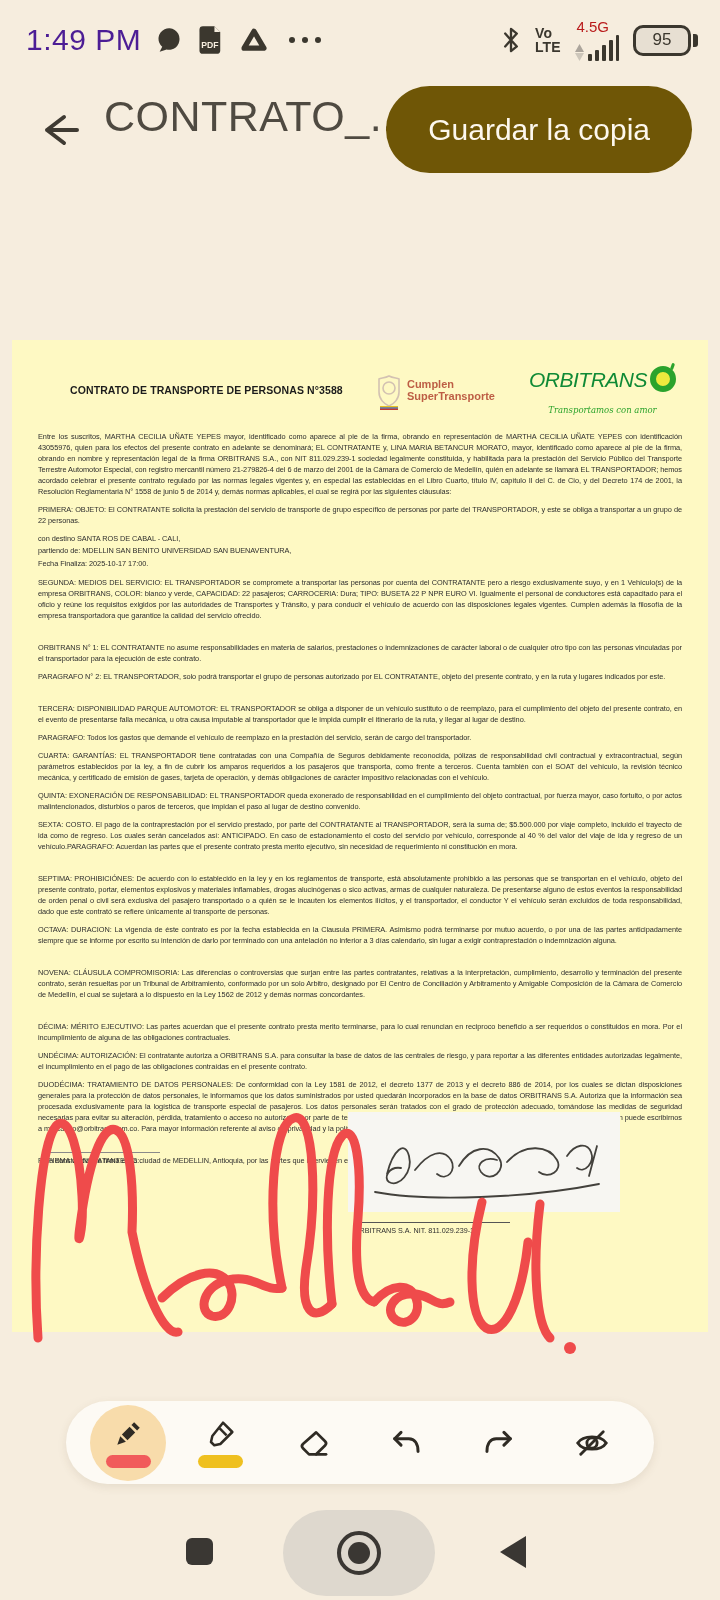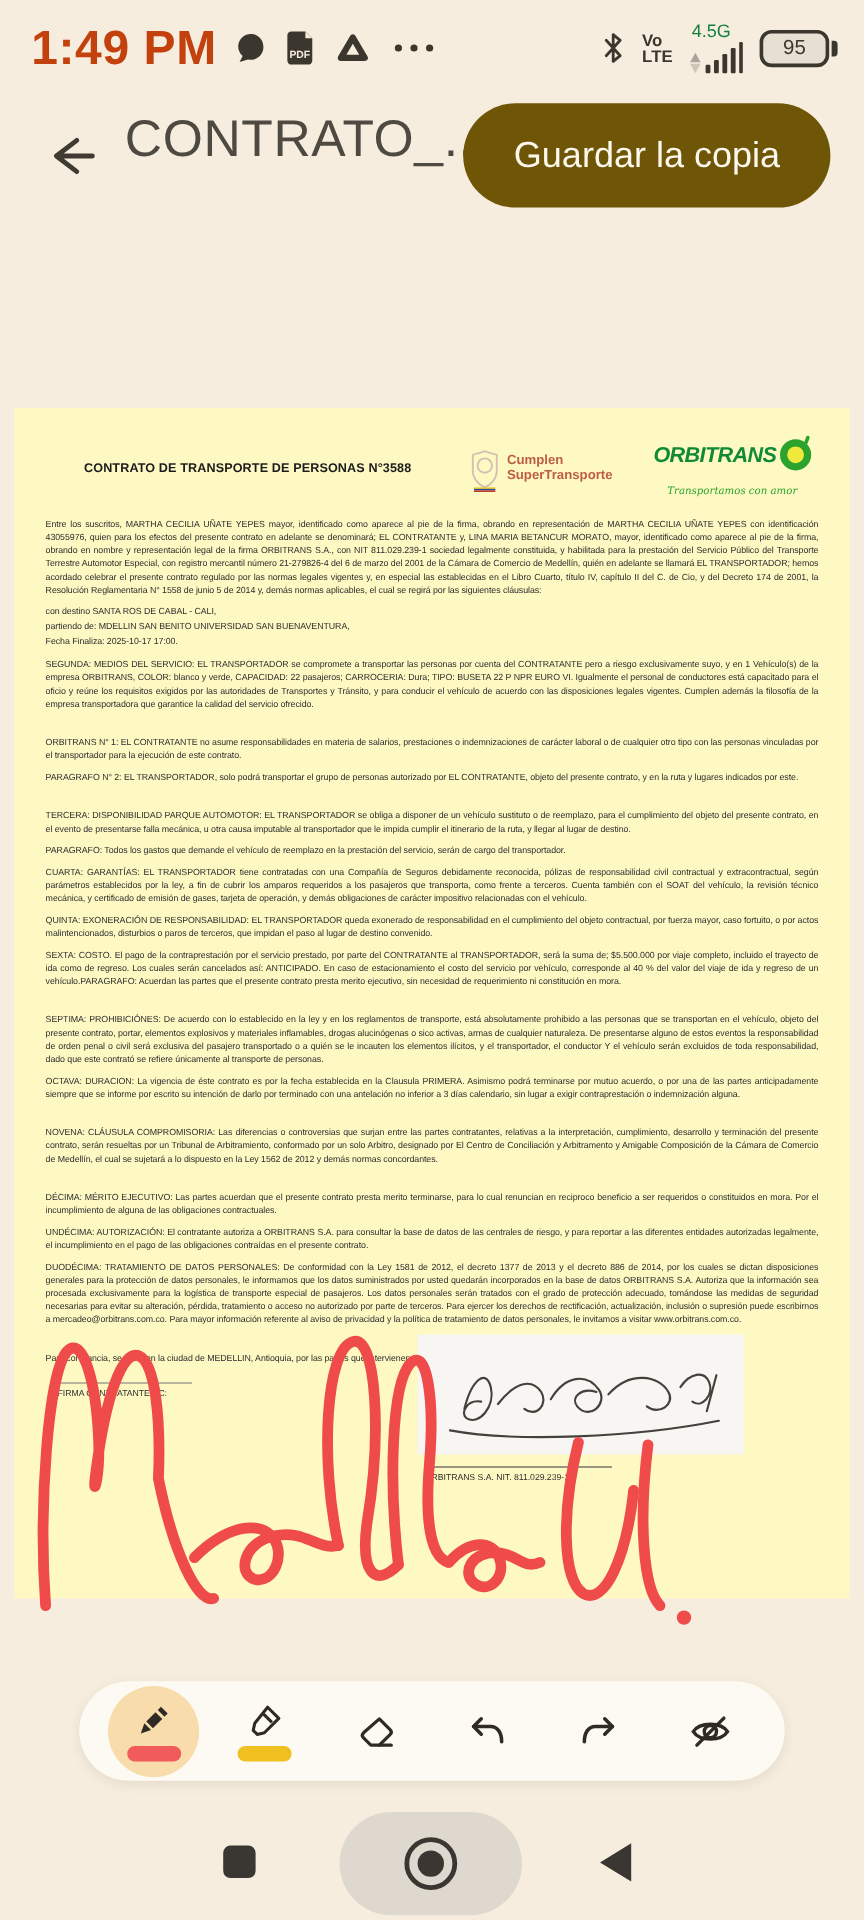--- a/index.html
+++ b/index.html
@@ -3,28 +3,28 @@
 <meta charset="utf-8">
 <style>
   * { margin:0; padding:0; box-sizing:border-box; }
   html,body { width:720px; height:1600px; background:#f6edde; overflow:hidden;
               font-family:"Liberation Sans", sans-serif; color:#3f3b33; position:relative; }
 
   
   .statusbar { position:absolute; top:16px; left:26px; right:22px; height:48px;
                display:flex; align-items:center; justify-content:space-between; }
   .sb-left, .sb-right { display:flex; align-items:center; gap:14px; }
-  .sb-time { font-size:40px; font-weight:700; letter-spacing:.5px; color:#c2410c; }
+  .sb-time { font-size:30px; font-weight:400; letter-spacing:.5px; color:#4c1d95; }
   .sb-icon { display:flex; align-items:center; justify-content:center; }
   .dots3 { display:flex; gap:7px; margin-left:6px; }
   .dots3 i { width:6px; height:6px; border-radius:50%; background:#3b372e; }
   .volte { display:flex; flex-direction:column; line-height:1; font-weight:700;
            font-size:14px; color:#3b372e; letter-spacing:0; }
   .netwrap { display:flex; flex-direction:column; align-items:flex-start; line-height:1; }
-  .netlabel { font-size:15px; font-weight:500; color:#15803d; margin-bottom:1px; margin-left:2px;}
+  .netlabel { font-size:15px; font-weight:500; color:#b91c1c; margin-bottom:1px; margin-left:2px;}
   .netrow { display:flex; align-items:flex-end; gap:3px; }
   .updown { display:flex; flex-direction:column; gap:1px; margin-right:1px; opacity:.65; }
   .bars { display:flex; align-items:flex-end; gap:2.5px; }
   .bars i { width:4.5px; background:#3b372e; border-radius:1px; display:block; }
   .battery { display:flex; align-items:center; }
   .batt-body { width:58px; height:31px; border:3.5px solid #3b372e; border-radius:10px;
                background:#e7dfd2; display:flex; align-items:center; justify-content:center; }
   .batt-body span { font-size:17px; font-weight:500; color:#3b372e; }
   .batt-nub { width:5px; height:13px; background:#3b372e; border-radius:0 3px 3px 0; margin-left:2px; }
 
@@ -44,21 +44,21 @@
           background:#fef9c3; padding:26px 26px 0 26px; overflow:hidden; }
   .page-header { display:flex; align-items:center; margin-bottom:16px; }
   .page-title { font-size:10.5px; font-weight:700; color:#1c1c1c; letter-spacing:.1px;
                 margin-left:32px; flex:0 0 auto; }
   .logos { margin-left:auto; display:flex; align-items:center; gap:34px; padding-right:6px; }
   .vigilado { display:flex; align-items:center; gap:6px; }
   .vig-shield { position:relative; width:24px; height:32px; }
   .vig-text { line-height:1.15; font-size:11px; font-weight:700; color:#bd5e45; }
   .orbitrans { display:flex; flex-direction:column; align-items:center; line-height:1; }
   .orb-row { display:flex; align-items:center; gap:3px; }
-  .orb-name { font-size:18px; font-weight:700; font-style:italic; color:#108a36; letter-spacing:-.5px; }
+  .orb-name { font-size:21px; font-weight:400; font-style:italic; color:#108a36; letter-spacing:-.5px; }
   .orb-o { width:26px; height:26px; border-radius:50%; border:6px solid #2ba32c;
            background:#efe93e; position:relative; }
   .orb-o:after { content:""; position:absolute; top:-9px; right:-4px; width:3px; height:7px;
                  background:#2ba32c; border-radius:2px; transform:rotate(20deg); }
   .orb-tag { font-size:8.5px; font-style:italic; color:#2ba32c;
              font-family:"DejaVu Serif", serif; margin-top:14px; }
 
   .doc-body { font-size:7.35px; line-height:11px; color:#2d2d2d; text-align:justify;
               letter-spacing:-.05px; }
   .doc-body p { margin-bottom:7px; }
@@ -208,20 +208,21 @@
           <span class="orb-name">ORBITRANS</span>
           <span class="orb-o"></span>
         </span>
         <span class="orb-tag">Transportamos con amor</span>
       </div>
     </div>
   </div>
 
   <div class="doc-body">
     <p>Entre los suscritos, MARTHA CECILIA UÑATE YEPES mayor, identificado como aparece al pie de la firma, obrando en representación de MARTHA CECILIA UÑATE YEPES con identificación 43055976, quien para los efectos del presente contrato en adelante se denominará; EL CONTRATANTE y, LINA MARIA BETANCUR MORATO, mayor, identificado como aparece al pie de la firma, obrando en nombre y representación legal de la firma ORBITRANS S.A., con NIT 811.029.239-1 sociedad legalmente constituida, y habilitada para la prestación del Servicio Público del Transporte Terrestre Automotor Especial, con registro mercantil número 21-279826-4 del 6 de marzo del 2001 de la Cámara de Comercio de Medellín, quién en adelante se llamará EL TRANSPORTADOR; hemos acordado celebrar el presente contrato regulado por las normas legales vigentes y, en especial las establecidas en el Libro Cuarto, título IV, capítulo II del C. de Cio, y del Decreto 174 de 2001, la Resolución Reglamentaria N° 1558 de junio 5 de 2014 y, demás normas aplicables, el cual se regirá por las siguientes cláusulas:</p>
+    <p>PRIMERA: OBJETO: El CONTRATANTE solicita la prestación del servicio de transporte de grupo específico de personas por parte del TRANSPORTADOR, y este se obliga a transportar a un grupo de 22 personas.</p>
     <div class="triplines">
       <div>con destino SANTA ROS DE CABAL - CALI,</div>
       <div>partiendo de: MDELLIN SAN BENITO UNIVERSIDAD SAN BUENAVENTURA,</div>
       <div>Fecha Finaliza: 2025-10-17 17:00.</div>
     </div>
     <p>SEGUNDA: MEDIOS DEL SERVICIO: EL TRANSPORTADOR se compromete a transportar las personas por cuenta del CONTRATANTE pero a riesgo exclusivamente suyo, y en 1 Vehículo(s) de la empresa ORBITRANS, COLOR: blanco y verde, CAPACIDAD: 22 pasajeros; CARROCERIA: Dura; TIPO: BUSETA 22 P NPR EURO VI. Igualmente el personal de conductores está capacitado para el oficio y reúne los requisitos exigidos por las autoridades de Transportes y Tránsito, y para conducir el vehículo de acuerdo con las disposiciones legales vigentes. Cumplen además la filosofía de la empresa transportadora que garantice la calidad del servicio ofrecido.</p>
     <p class="gap-lg">ORBITRANS N° 1: EL CONTRATANTE no asume responsabilidades en materia de salarios, prestaciones o indemnizaciones de carácter laboral o de cualquier otro tipo con las personas vinculadas por el transportador para la ejecución de este contrato.</p>
     <p>PARAGRAFO N° 2: EL TRANSPORTADOR, solo podrá transportar el grupo de personas autorizado por EL CONTRATANTE, objeto del presente contrato, y en la ruta y lugares indicados por este.</p>
     <p class="gap-lg">TERCERA: DISPONIBILIDAD PARQUE AUTOMOTOR: EL TRANSPORTADOR se obliga a disponer de un vehículo sustituto o de reemplazo, para el cumplimiento del objeto del presente contrato, en el evento de presentarse falla mecánica, u otra causa imputable al transportador que le impida cumplir el itinerario de la ruta, y llegar al lugar de destino.</p>
     <p>PARAGRAFO: Todos los gastos que demande el vehículo de reemplazo en la prestación del servicio, serán de cargo del transportador.</p>

